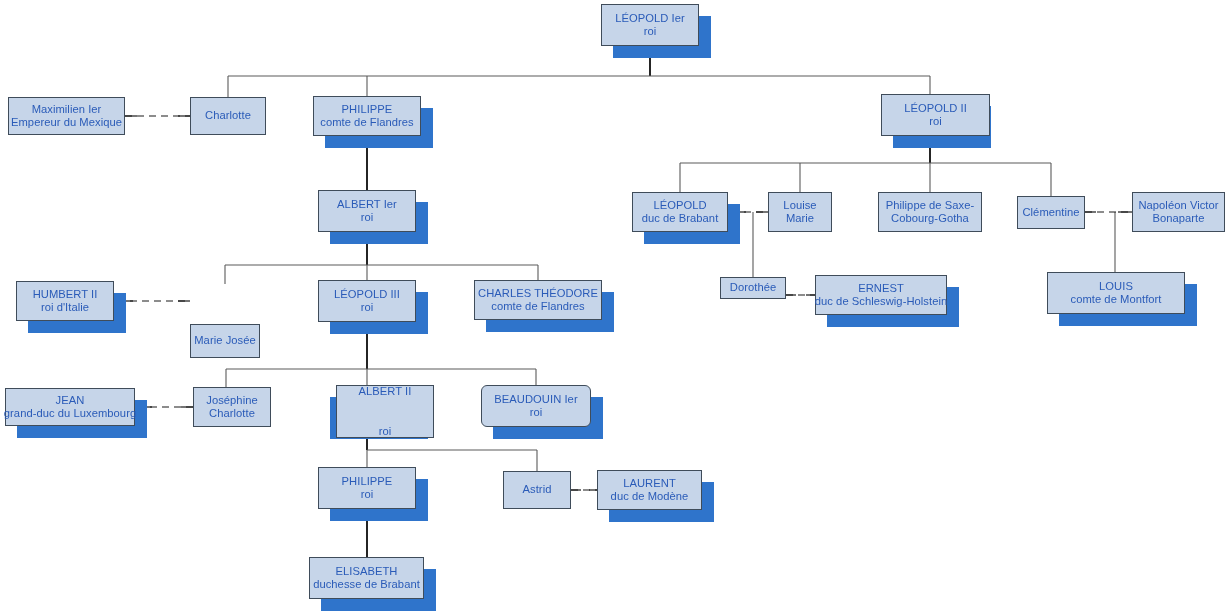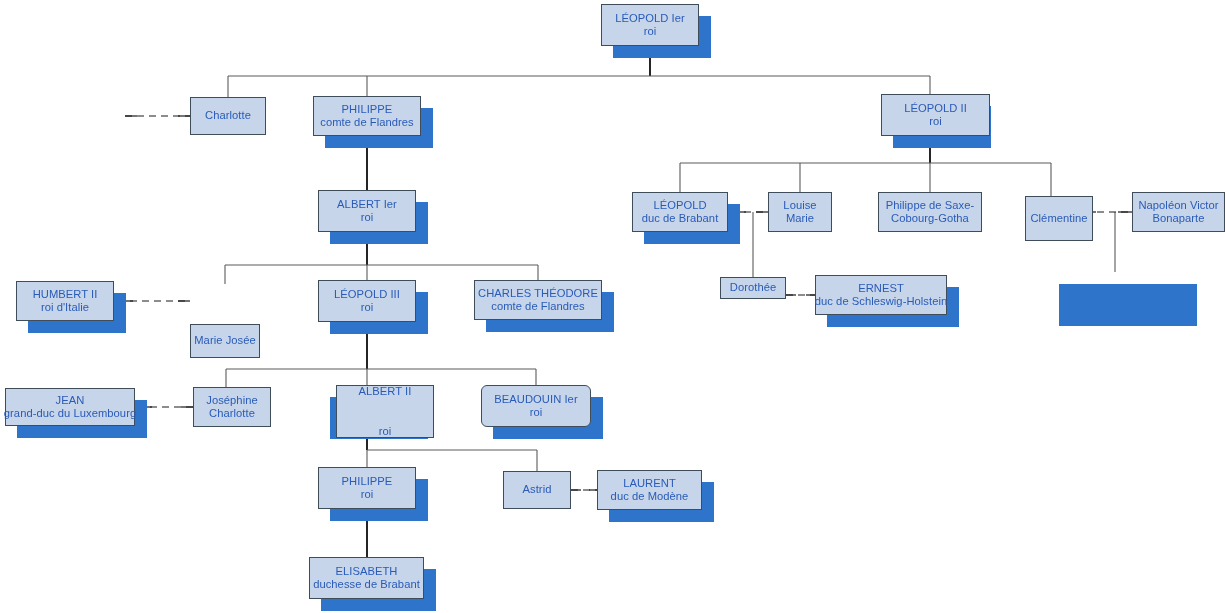--- a/index.html
+++ b/index.html
@@ -153,20 +153,24 @@
   <div class="shadow" style="left:493px;  top:397px; width:110px; height:42px;"></div>
   <div class="shadow" style="left:330px;  top:479px; width:98px;  height:42px;"></div>
   <div class="shadow" style="left:609px;  top:482px; width:105px; height:40px;"></div>
   <div class="shadow" style="left:321px;  top:569px; width:115px; height:42px;"></div>
 
   <div class="node" style="left:601px;top:4px;width:98px;height:42px;">
     <span class="l1">LÉOPOLD Ier</span>
     <span class="l2">roi</span>
   </div>
 
+  <div class="node" style="left:8px;top:97px;width:117px;height:38px;">
+    <span class="l1">Maximilien Ier</span>
+    <span class="l2">Empereur du Mexique</span>
+  </div>
 
   <div class="node single" style="left:190px;top:97px;width:76px;height:38px;">
     <span class="l1">Charlotte</span>
   </div>
 
   <div class="node" style="left:313px;top:96px;width:108px;height:40px;">
     <span class="l1">PHILIPPE</span>
     <span class="l2">comte de Flandres</span>
   </div>
 
@@ -188,21 +192,21 @@
   <div class="node" style="left:768px;top:192px;width:64px;height:40px;">
     <span class="l1">Louise</span>
     <span class="l2">Marie</span>
   </div>
 
   <div class="node" style="left:878px;top:192px;width:104px;height:40px;">
     <span class="l1">Philippe de Saxe-</span>
     <span class="l2">Cobourg-Gotha</span>
   </div>
 
-  <div class="node single" style="left:1017px;top:196px;width:68px;height:45px;margin-left:8px;">
+  <div class="node single" style="left:1017px;top:196px;width:68px;height:33px;">
     <span class="l1">Clémentine</span>
   </div>
 
   <div class="node" style="left:1132px;top:192px;width:93px;height:40px;">
     <span class="l1">Napoléon Victor</span>
     <span class="l2">Bonaparte</span>
   </div>
 
   <div class="node" style="left:16px;top:281px;width:98px;height:40px;">
     <span class="l1">HUMBERT II</span>
@@ -225,20 +229,24 @@
 
   <div class="node single" style="left:720px;top:277px;width:66px;height:22px;">
     <span class="l1">Dorothée</span>
   </div>
 
   <div class="node" style="left:815px;top:275px;width:132px;height:40px;">
     <span class="l1">ERNEST</span>
     <span class="l2">duc de Schleswig-Holstein</span>
   </div>
 
+  <div class="node" style="left:1047px;top:272px;width:138px;height:42px;">
+    <span class="l1">LOUIS</span>
+    <span class="l2">comte de Montfort</span>
+  </div>
 
   <div class="node" style="left:5px;top:388px;width:130px;height:38px;">
     <span class="l1">JEAN</span>
     <span class="l2">grand-duc du Luxembourg</span>
   </div>
 
   <div class="node" style="left:193px;top:387px;width:78px;height:40px;">
     <span class="l1">Joséphine</span>
     <span class="l2">Charlotte</span>
   </div>

